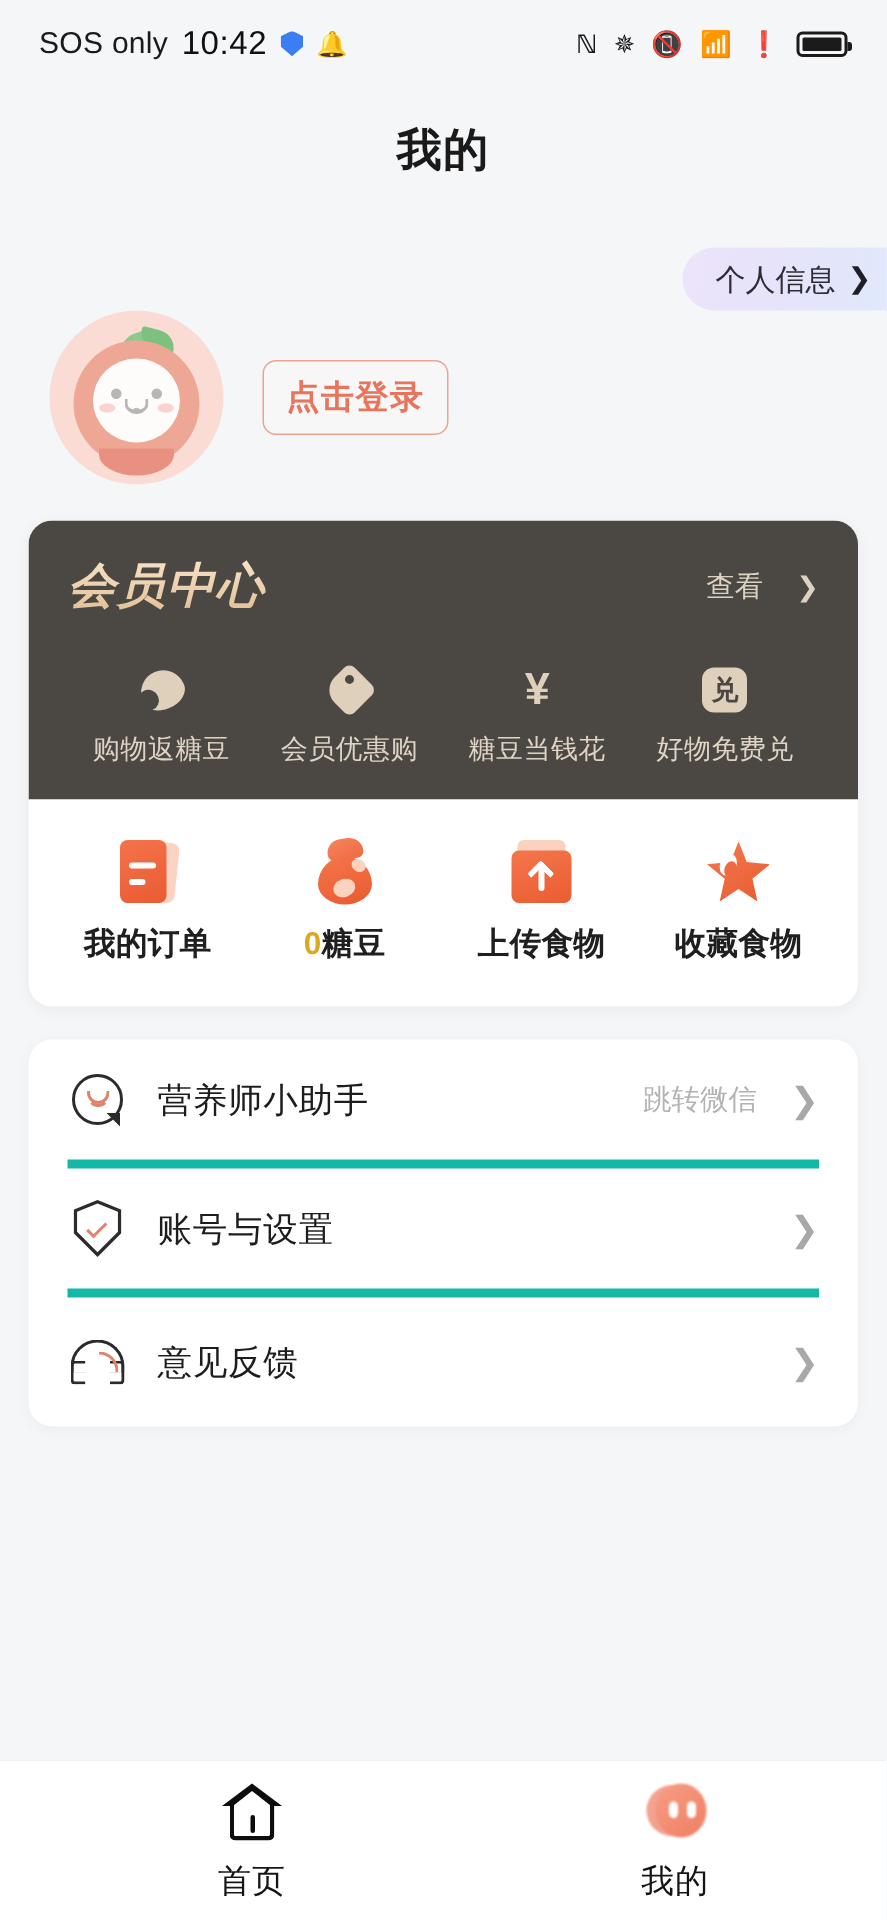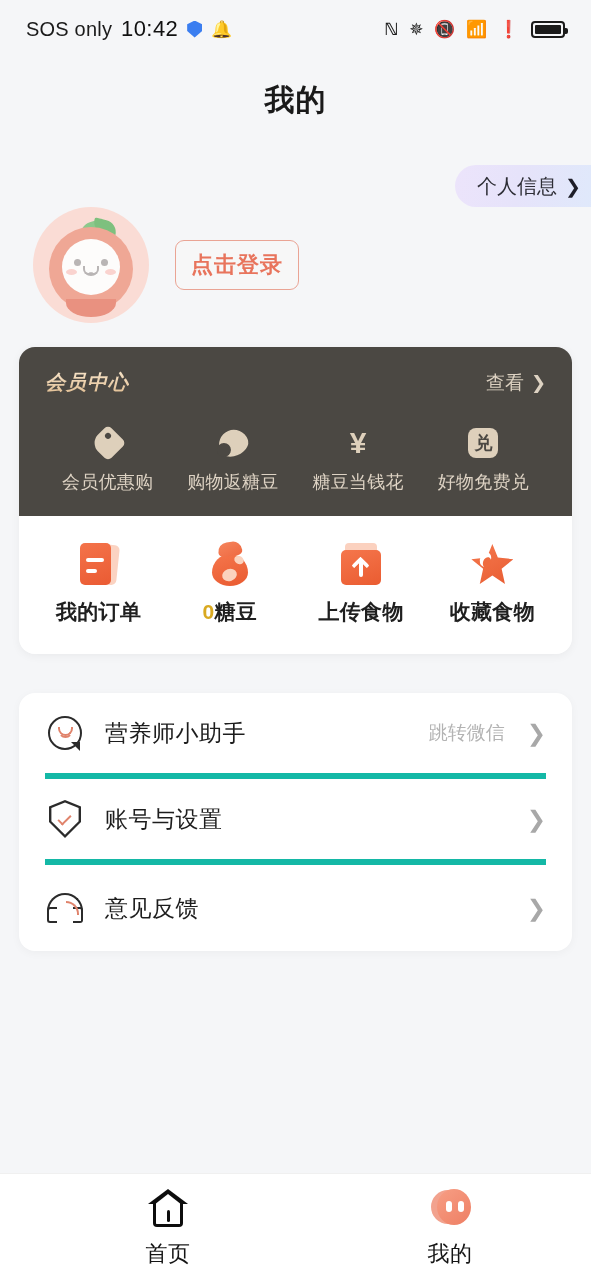--- a/index.html
+++ b/index.html
@@ -88,26 +88,26 @@
 
   
   .member-card {
     position:absolute; top:347px; left:19px; width:553px;
     border-radius:16px; overflow:hidden;
     box-shadow:0 2px 10px rgba(0,0,0,.05);
   }
   .member-dark { background:#4b4843; padding:22px 26px 22px; }
   .member-head { display:flex; align-items:center; justify-content:space-between; }
   .member-title {
-    font-size:20px; font-weight:700; font-style:italic; letter-spacing:1px;
+    font-size:32px; font-weight:700; font-style:italic; letter-spacing:1px;
     color:#efd6b4;
     background:linear-gradient(180deg,#f8e6cc 0%,#e0bc90 100%);
     -webkit-background-clip:text; background-clip:text; -webkit-text-fill-color:transparent;
   }
-  .member-more { display:flex; align-items:center; gap:7px; font-size:19px; color:#ddd2c2; }
+  .member-more { display:flex; align-items:center; gap:22px; font-size:19px; color:#ddd2c2; }
   .member-more .chev { font-size:18px; }
   .benefits { display:flex; margin-top:30px; }
   .benefit { flex:1; text-align:center; }
   .b-icon { height:34px; display:flex; align-items:center; justify-content:center; margin-bottom:10px; }
   .b-label { font-size:18px; color:#ded3c4; letter-spacing:.3px; }
   .ic-tag { width:26px; height:26px; background:#ded0bb; transform:rotate(45deg);
     border-radius:5px 5px 5px 12px; position:relative; }
   .ic-tag::after { content:""; position:absolute; left:5px; top:5px; width:6px; height:6px;
     border-radius:50%; background:#4b4843; }
   .ic-bean { width:30px; height:26px; background:#ded0bb;
@@ -293,29 +293,29 @@
       <div class="member-head">
         <div class="member-title">会员中心</div>
         <div class="member-more">
           <span>查看</span>
           <span class="chev">❯</span>
         </div>
       </div>
       <div class="benefits">
         <div class="benefit">
           <div class="b-icon">
+              <span class="ic-bean"></span>
+            </div>
+          <div class="b-label">购物返糖豆</div>
+        </div>
+        <div class="benefit">
+          <div class="b-icon">
               <span class="ic-tag"></span>
             </div>
           <div class="b-label">会员优惠购</div>
-        </div>
-        <div class="benefit">
-          <div class="b-icon">
-              <span class="ic-bean"></span>
-            </div>
-          <div class="b-label">购物返糖豆</div>
         </div>
         <div class="benefit">
           <div class="b-icon">
               <span class="ic-yen">¥</span>
             </div>
           <div class="b-label">糖豆当钱花</div>
         </div>
         <div class="benefit">
           <div class="b-icon">
               <span class="ic-dui">兑</span>

